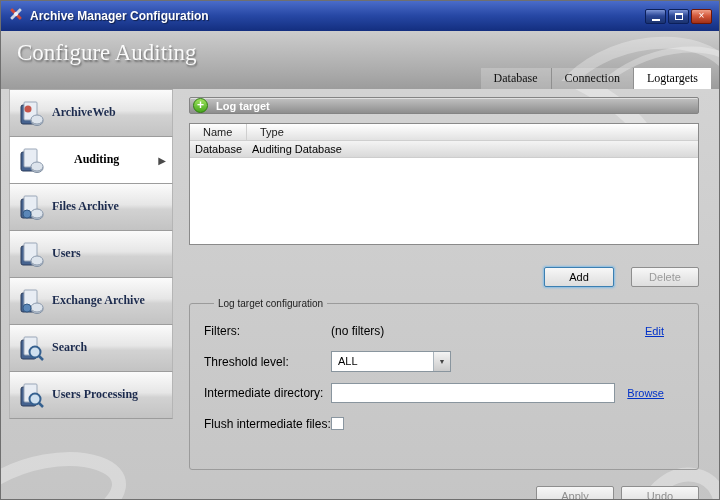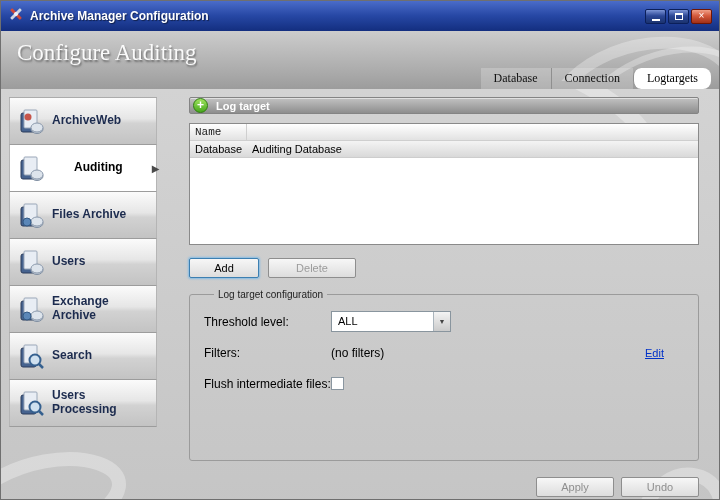--- a/index.html
+++ b/index.html
@@ -19,28 +19,28 @@
   .min-glyph { width: 8px; height: 2px; background: #fff; margin-top: 7px; }
   .max-glyph { width: 8px; height: 7px; border: 1px solid #fff; border-top-width: 2px; }
 
   
   .header { position: relative; z-index: 1; height: 58px; background: linear-gradient(180deg, #cccccc 0%, #ababab 70%, #9c9c9c 100%); overflow: hidden; font-family: Liberation Serif, serif; }
   .header-swirl { position: absolute; inset: 0; pointer-events: none; }
   .page-title { position: absolute; left: 16px; top: 9px; font-size: 23px; color: #fafafa; text-shadow: 1px 2px 2px rgba(70,70,70,.65); }
   .tabs { position: absolute; right: 8px; bottom: 0; display: flex; height: 21px; z-index: 3; }
   .tab { padding: 3px 13px; font-size: 12px; color: #111; background: rgba(255,255,255,.22); border-left: 1px solid #8f8f8f; cursor: pointer; white-space: nowrap; }
   .tab:first-child { border-left: none; }
-  .tab.active { background: #ffffff; color: #000; border-radius: 8px; }
+  .tab.active { background: #ffffff; color: #000; }
 
   
   .body { position: relative; height: 420px; background: linear-gradient(180deg, #d3d3d3 0%, #c5c5c5 100%); }
   .watermark { position: absolute; inset: 0; pointer-events: none; }
 
   
-  .sidebar { position: absolute; left: 8px; top: 8px; width: 148px; border-top: 1px solid #ababab; z-index: 2; }
+  .sidebar { position: absolute; left: 8px; top: 0; width: 164px; border-top: 1px solid #ababab; z-index: 2; font-family: Liberation Serif, serif; }
   .side-item { height: 47px; display: flex; align-items: center; gap: 7px; padding: 0 6px 0 8px;
     border-bottom: 1px solid #9c9c9c; border-left: 1px solid #b5b5b5; border-right: 1px solid #b5b5b5;
     background: linear-gradient(180deg, #fbfbfb 0%, #e6e6e6 45%, #d2d2d2 55%, #c3c3c3 100%); cursor: pointer; }
   .side-item.selected { background: #ffffff; gap: 29px; }
   .side-icon { flex: 0 0 auto; width: 27px; height: 27px; }
   .side-label { font-size: 12px; font-weight: bold; color: #1c2b4e; max-width: 98px; line-height: 1.15; }
   .side-item.selected .side-label { color: #000; }
   .side-arrow { margin-left: auto; font-size: 10px; color: #4a4a4a; }
 
   
@@ -48,32 +48,32 @@
 
   .section-bar { position: relative; height: 17px; background: linear-gradient(180deg, #c2c2c2 0%, #8e8e8e 100%);
     border: 1px solid #848484; border-radius: 2px; color: #fff; font-weight: bold; font-size: 11px;
     display: flex; align-items: center; padding-left: 26px; box-shadow: inset 0 1px 0 rgba(255,255,255,.5); }
   .plus-icon { position: absolute; left: 3px; top: 0; width: 15px; height: 15px; border-radius: 50%;
     background: linear-gradient(180deg, #9fe35e 0%, #48a81e 100%); border: 1px solid #2f7d10;
     color: #fff; font-weight: bold; font-size: 12px; line-height: 12px; text-align: center; }
 
   .listbox { margin-top: 9px; height: 122px; background: #fff; border: 1px solid #8a8a8a; font-size: 11px; overflow: hidden; }
   .list-header { display: flex; height: 17px; background: linear-gradient(180deg, #ffffff 0%, #e2e2e2 100%); border-bottom: 1px solid #cfcfcf; color: #1a1a1a; }
-  .hcol { padding: 2px 5px; font-family: Liberation Mono, monospace; }
+  .hcol { padding: 2px 13px; }
   .hcol.name { width: 57px; border-right: 1px solid #cfcfcf; }
   .hcol.type { flex: 1; }
   .list-row { display: flex; height: 17px; background: linear-gradient(180deg, #f4f4f4 0%, #d9d9d9 100%); border-bottom: 1px solid #cdcdcd; color: #000; cursor: default; }
   .cell { padding: 2px 5px; }
   .cell.name { width: 57px; }
 
-  .row-buttons { display: flex; gap: 9px; margin-top: 13px; }
+  .row-buttons { display: flex; justify-content: flex-end; gap: 17px; margin-top: 22px; }
   button.btn { height: 20px; font-family: inherit; font-size: 11px; border: 1px solid #8e8e8e; border-radius: 2px;
     background: linear-gradient(180deg, #f7f7f7 0%, #dddddd 100%); color: #000; cursor: pointer; }
   .btn.add { width: 70px; border-color: #3c7fb1; box-shadow: 0 0 2px 1px #85bce4; }
-  .btn.delete { width: 88px; color: #9b9b9b; }
+  .btn.delete { width: 68px; color: #9b9b9b; }
   .btn.apply, .btn.undo { width: 78px; color: #8f8f8f; }
 
   fieldset.config { margin-top: 11px; height: 172px; border: 1px solid #9b9b9b; border-radius: 3px; padding: 4px 10px 6px 10px; }
   legend { font-size: 10px; color: #222; padding: 0 4px; margin-left: 14px; }
   .frow { display: flex; align-items: center; height: 21px; margin: 7px 0 10px 4px; }
   .flabel { width: 127px; font-size: 12px; color: #000; }
   .combo { width: 120px; height: 21px; border: 1px solid #89959e; background: #fff; display: flex; align-items: stretch; cursor: pointer; }
   .combo-text { flex: 1; font-size: 11px; padding: 3px 6px; }
   .combo-arrow { width: 17px; background: linear-gradient(180deg, #f4f4f4 0%, #cbcbcb 100%); border-left: 1px solid #aab4bc;
     display: flex; align-items: center; justify-content: center; font-size: 7px; color: #444; }
@@ -231,49 +231,55 @@
     <div class="main">
 
       <div class="section-bar">
         <span class="plus-icon">+</span>
         <span>Log target</span>
       </div>
 
       <div class="listbox">
         <div class="list-header">
           <div class="hcol name">Name</div>
+          <div class="hcol type">Type</div>
         </div>
         <div class="list-row">
           <div class="cell name">Database</div>
           <div class="cell type">Auditing Database</div>
         </div>
       </div>
 
       <div class="row-buttons">
         <button class="btn add">Add</button>
         <button class="btn delete">Delete</button>
       </div>
 
       <fieldset class="config">
         <legend>Log target configuration</legend>
+
+        <div class="frow">
+          <span class="flabel">Filters:</span>
+          <span class="fvalue">(no filters)</span>
+          <a class="flink">Edit</a>
+        </div>
 
         <div class="frow">
           <span class="flabel">Threshold level:</span>
           <div class="combo">
             <span class="combo-text">ALL</span>
             <span class="combo-arrow">▼</span>
           </div>
         </div>
 
         <div class="frow">
-          <span class="flabel">Filters:</span>
-          <span class="fvalue">(no filters)</span>
-          <a class="flink">Edit</a>
-        </div>
-
+          <span class="flabel">Intermediate directory:</span>
+          <input class="dirinput" type="text" value="" style="">
+          <a class="flink">Browse</a>
+        </div>
 
         <div class="frow">
           <span class="flabel">Flush intermediate files:</span>
           <input class="chk" type="checkbox" style="">
         </div>
 
       </fieldset>
 
       <div class="footer-buttons">
         <button class="btn apply">Apply</button>

